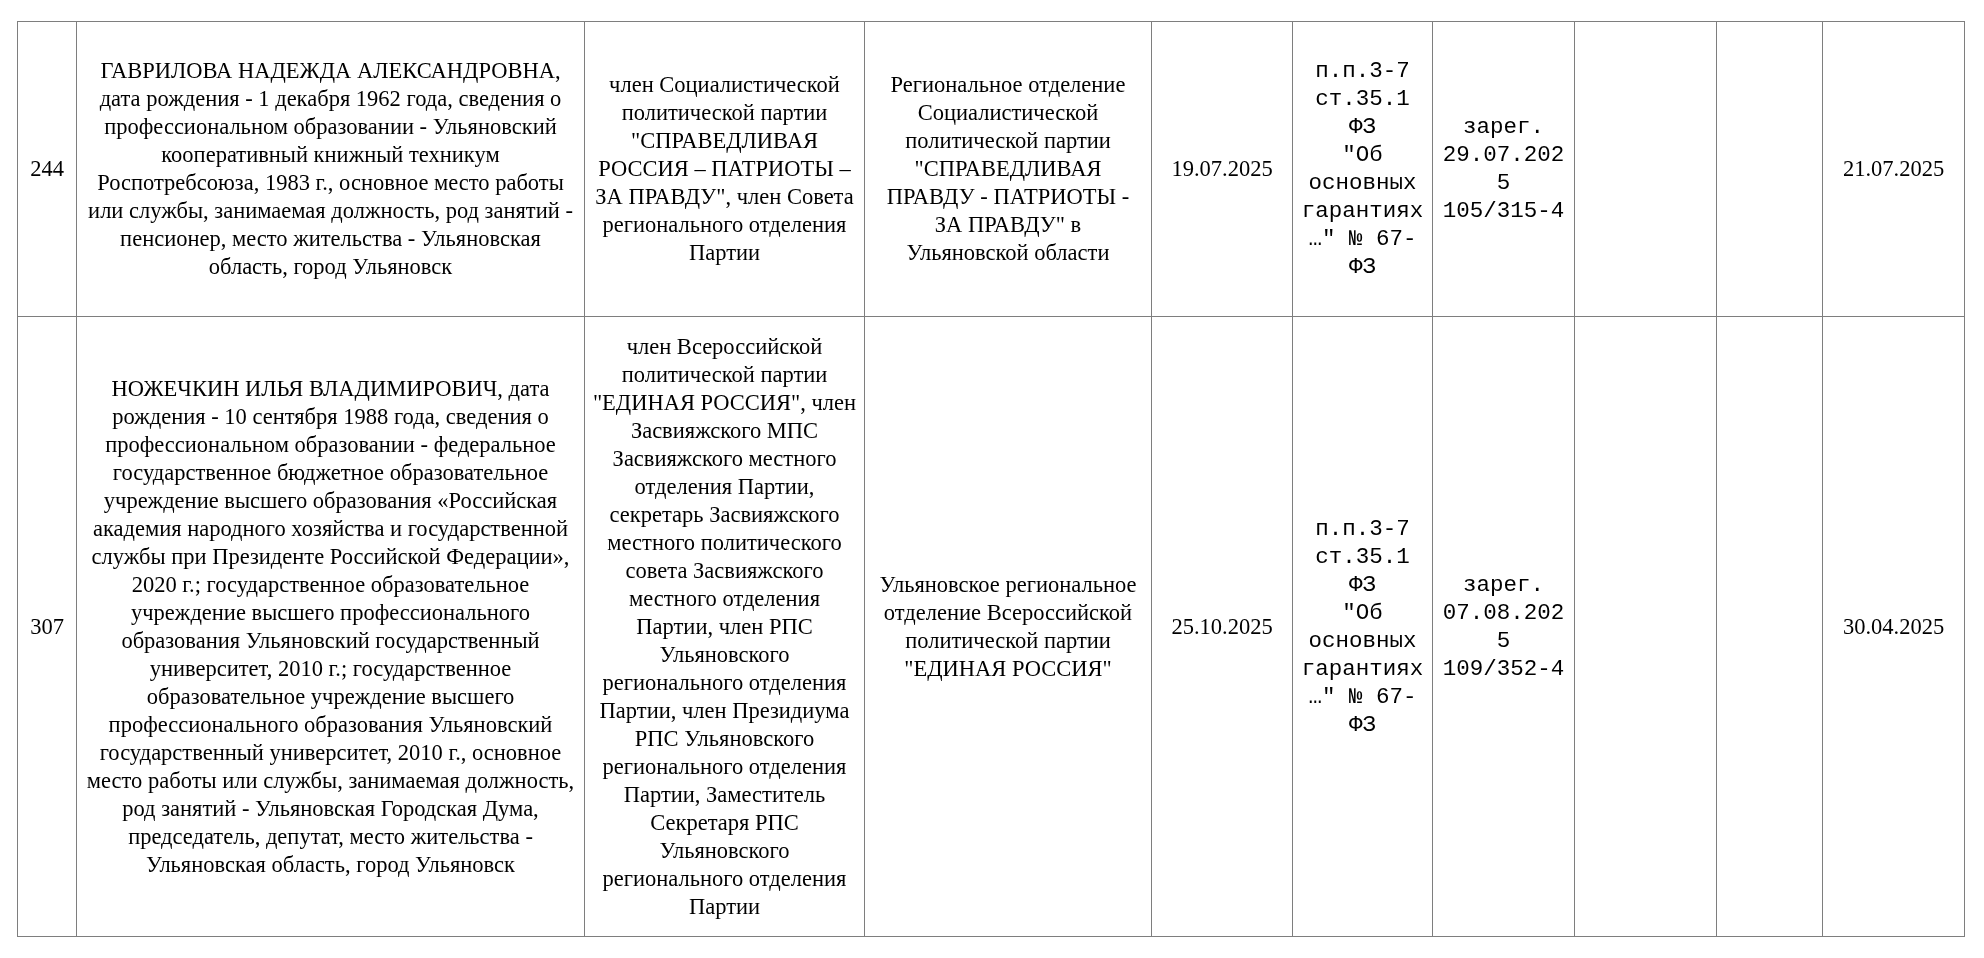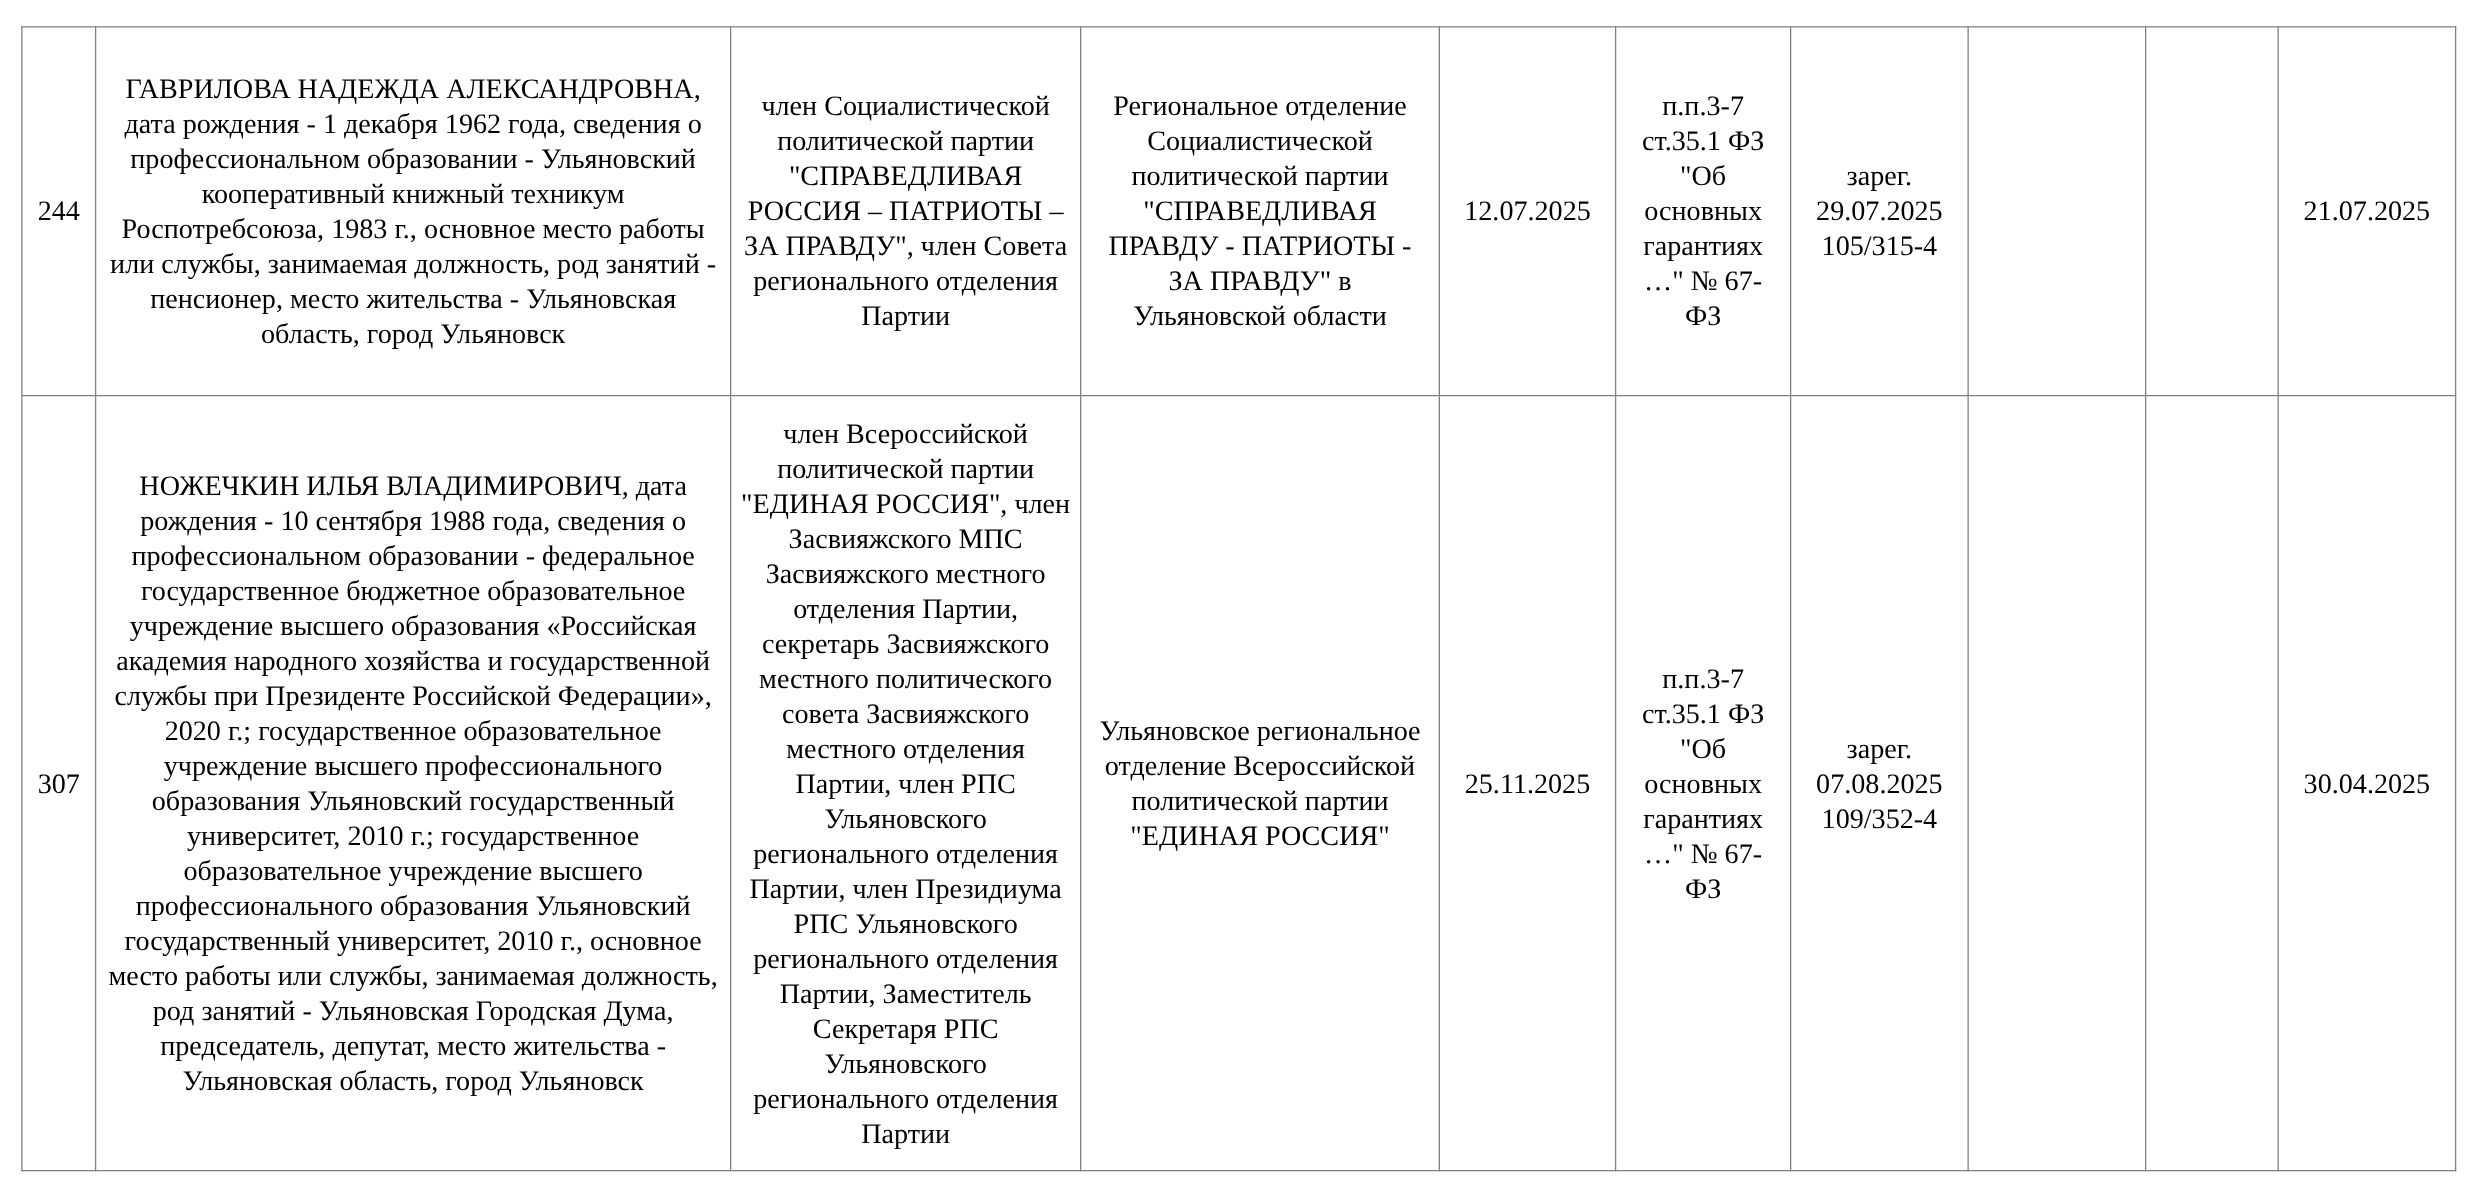--- a/index.html
+++ b/index.html
@@ -34,20 +34,21 @@
     word-wrap: break-word;
   }
   tr.row-a { height: 295px; }
   tr.row-b { height: 620px; }
   td.cell-candidate {
     text-align: left;
     padding: 2px 10px 2px 16px;
   }
   td.pre {
     white-space: pre-line;
+    font-family: Liberation Mono, monospace;
   }
 </style>
 </head>
 <body>
 
 <table class="registry">
   <colgroup>
     <col style="width:59px">
     <col style="width:508px">
     <col style="width:280px">
@@ -58,41 +59,41 @@
     <col style="width:142px">
     <col style="width:106px">
     <col style="width:142px">
   </colgroup>
   <tbody>
     <tr class="row-a">
       <td>244</td>
       <td class="cell-candidate">ГАВРИЛОВА НАДЕЖДА АЛЕКСАНДРОВНА, дата рождения - 1 декабря 1962 года, сведения о профессиональном образовании - Ульяновский кооперативный книжный техникум Роспотребсоюза, 1983 г., основное место работы или службы, занимаемая должность, род занятий - пенсионер, место жительства - Ульяновская область, город Ульяновск</td>
       <td>член Социалистической политической партии "СПРАВЕДЛИВАЯ РОССИЯ – ПАТРИОТЫ – ЗА ПРАВДУ", член Совета регионального отделения Партии</td>
       <td>Региональное отделение Социалистической политической партии "СПРАВЕДЛИВАЯ ПРАВДУ - ПАТРИОТЫ - ЗА ПРАВДУ" в Ульяновской области</td>
-      <td>12.07.2025</td>
+      <td>19.07.2025</td>
       <td class="pre">п.п.3-7
 ст.35.1 ФЗ
 "Об
 основных
 гарантиях
 …" № 67-
 ФЗ</td>
       <td class="pre">зарег.
 29.07.2025
 105/315-4</td>
       <td></td>
       <td></td>
       <td>21.07.2025</td>
     </tr>
     <tr class="row-b">
       <td>307</td>
       <td class="cell-candidate">НОЖЕЧКИН ИЛЬЯ ВЛАДИМИРОВИЧ, дата рождения - 10 сентября 1988 года, сведения о профессиональном образовании - федеральное государственное бюджетное образовательное учреждение высшего образования «Российская академия народного хозяйства и государственной службы при Президенте Российской Федерации», 2020 г.; государственное образовательное учреждение высшего профессионального образования Ульяновский государственный университет, 2010 г.; государственное образовательное учреждение высшего профессионального образования Ульяновский государственный университет, 2010 г., основное место работы или службы, занимаемая должность, род занятий - Ульяновская Городская Дума, председатель, депутат, место жительства - Ульяновская область, город Ульяновск</td>
       <td>член Всероссийской политической партии "ЕДИНАЯ РОССИЯ", член Засвияжского МПС Засвияжского местного отделения Партии, секретарь Засвияжского местного политического совета Засвияжского местного отделения Партии, член РПС Ульяновского регионального отделения Партии, член Президиума РПС Ульяновского регионального отделения Партии, Заместитель Секретаря РПС Ульяновского регионального отделения Партии</td>
       <td>Ульяновское региональное отделение Всероссийской политической партии "ЕДИНАЯ РОССИЯ"</td>
-      <td>25.11.2025</td>
+      <td>25.10.2025</td>
       <td class="pre">п.п.3-7
 ст.35.1 ФЗ
 "Об
 основных
 гарантиях
 …" № 67-
 ФЗ</td>
       <td class="pre">зарег.
 07.08.2025
 109/352-4</td>

